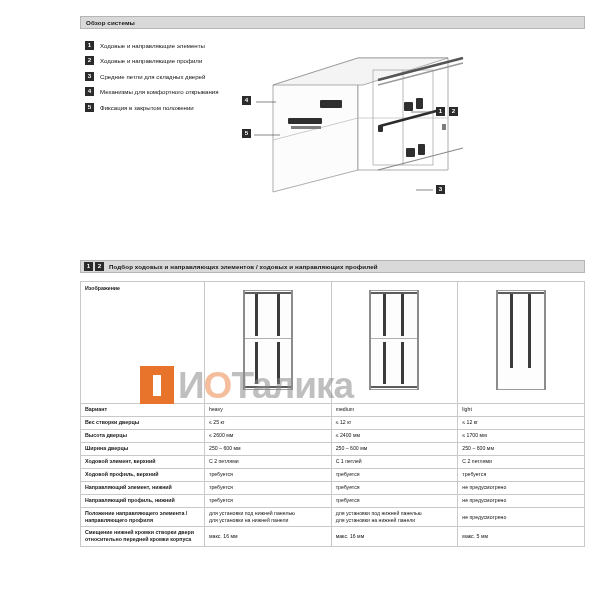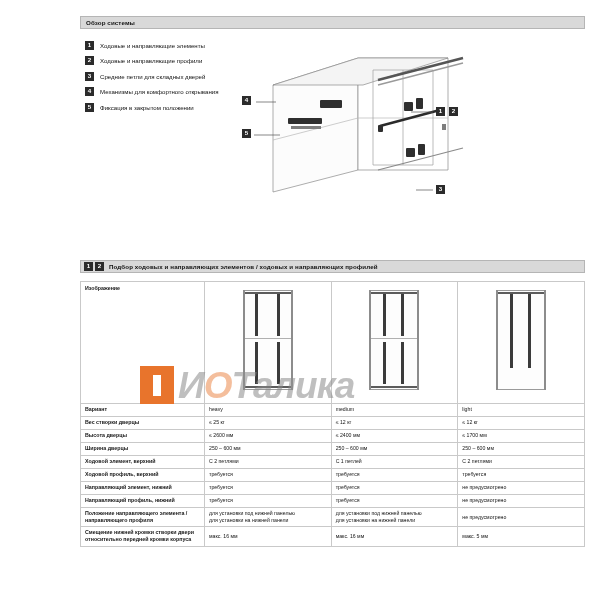--- a/index.html
+++ b/index.html
@@ -209,21 +209,20 @@
     background: #fff;
   }
   .wm-text {
     font-size: 37px;
     font-weight: bold;
     color: #8c8c8c;
     opacity: 0.55;
     letter-spacing: -1px;
     line-height: 1;
     font-family: "Liberation Sans", sans-serif;
-    font-style: italic;
   }
   .wm-text .o { color: #e8742c; opacity: 0.85; }
 </style>
 </head>
 <body>
 
 <div class="page">
 
   <div class="section-header" id="sec1-header">
     <span class="bar-title">Обзор системы</span>

